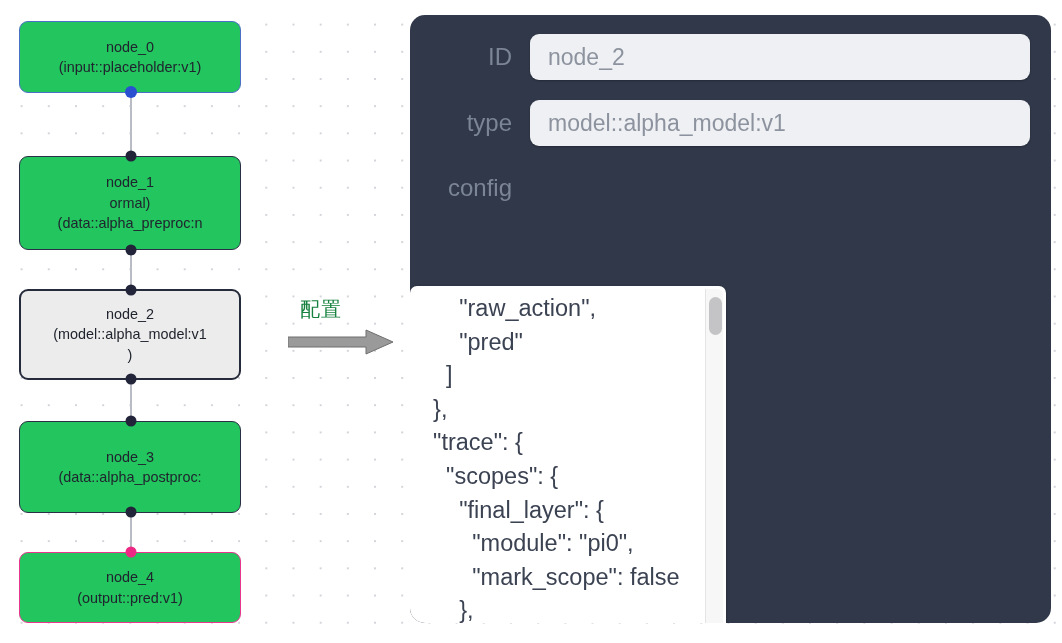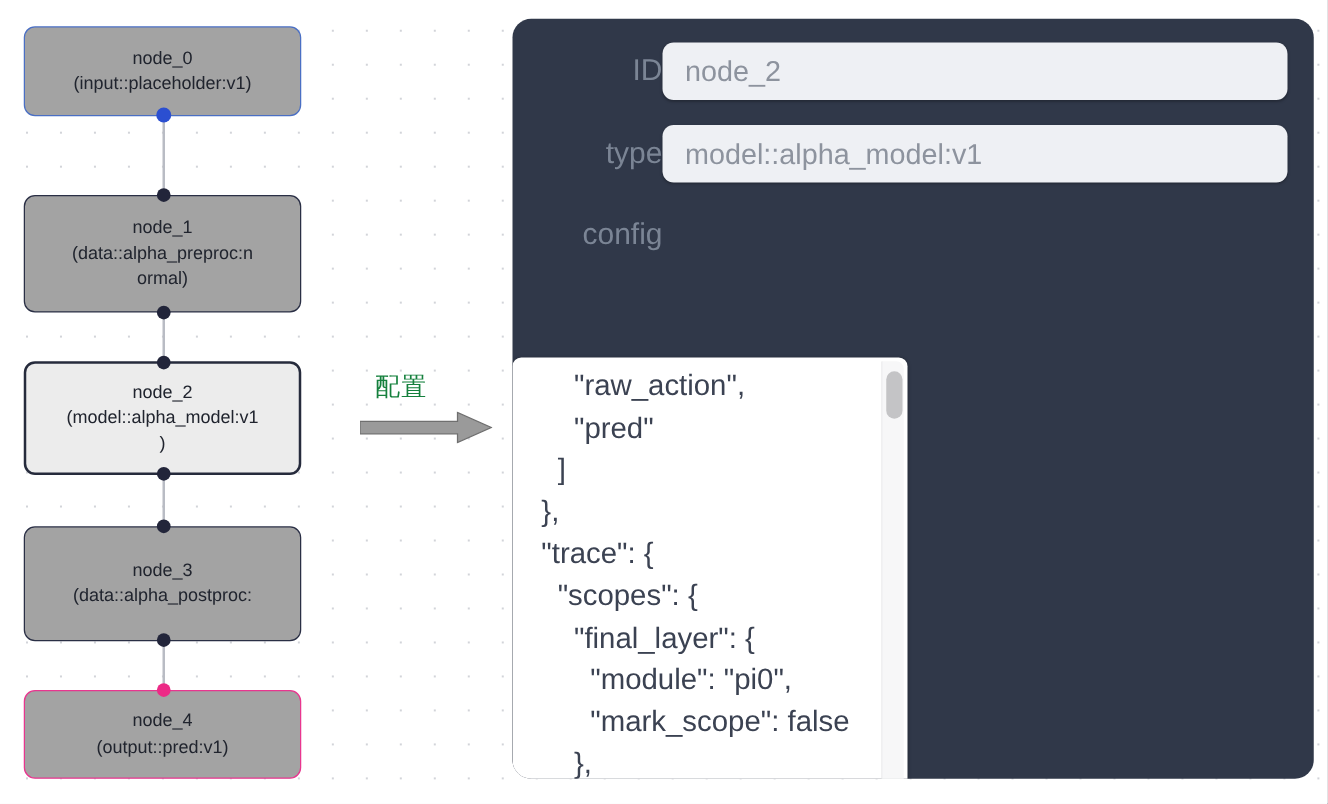--- a/index.html
+++ b/index.html
@@ -32,21 +32,21 @@
 
   
   .graph-layer {
     position: absolute;
     left: 0; top: 0;
     width: 400px; height: 643px;
   }
 
   .node {
     position: absolute;
-    background: #a3a3a3;
+    background: #22c55e;
     border: 1.6px solid #2a2f45;
     border-radius: 9px;
     display: flex;
     flex-direction: column;
     align-items: center;
     justify-content: center;
     text-align: center;
     color: #20242e;
     font-size: 14.4px;
     line-height: 1.42;
@@ -117,21 +117,21 @@
     display: flex;
     align-items: flex-start;
     margin-bottom: 20px;
   }
   .field-row.row-config { margin-bottom: 0; flex-direction: column; }
 
   .field-label {
     width: 120px;
     flex: 0 0 120px;
     text-align: right;
-    padding-right: 0;
+    padding-right: 18px;
     color: #7b8595;
     font-size: 24px;
     line-height: 46px;
   }
   .field-label.label-config { line-height: 44px; }
 
   .field-input {
     flex: 1 1 auto;
     margin-right: 21px;
     height: 46px;
@@ -221,22 +221,22 @@
     <div class="edge" style="left:131px; top:512px; height:41px;"></div>
 
     <div class="node is-input" style="left:19px; top:21px; width:222px; height:72px;">
       <span class="nline">node_0</span>
       <span class="nline">(input::placeholder:v1)</span>
     </div>
     <div class="port port-blue" style="left:131px; top:92px;"></div>
 
     <div class="node" style="left:19px; top:156px; width:222px; height:94px;">
       <span class="nline">node_1</span>
+      <span class="nline">ormal)</span>
       <span class="nline">(data::alpha_preproc:n</span>
-      <span class="nline">ormal)</span>
     </div>
     <div class="port" style="left:131px; top:156px;"></div>
     <div class="port" style="left:131px; top:250px;"></div>
 
     <div class="node is-selected" style="left:19px; top:289px; width:222px; height:91px;">
       <span class="nline">node_2</span>
       <span class="nline">(model::alpha_model:v1</span>
       <span class="nline">)</span>
     </div>
     <div class="port" style="left:131px; top:290px;"></div>

